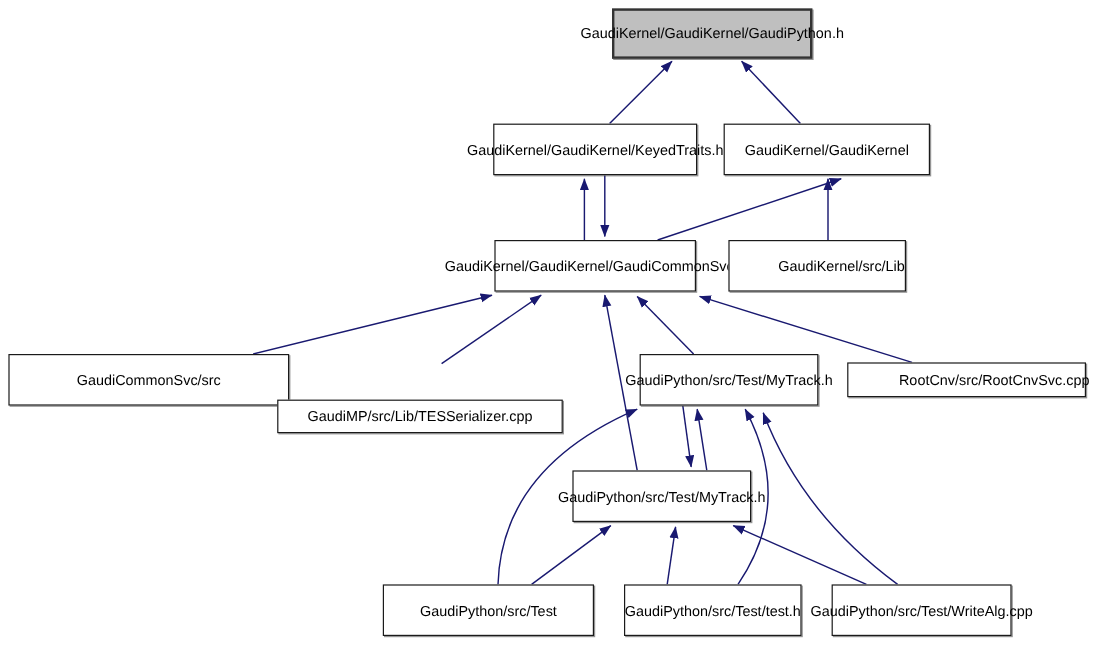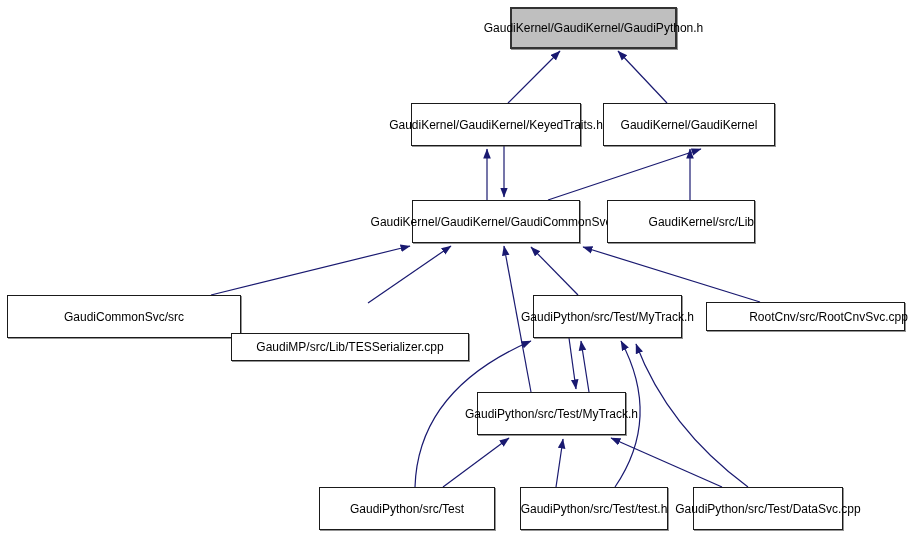--- a/index.html
+++ b/index.html
@@ -100,16 +100,16 @@
       </div>
       <div class="node" style="left: 319px; top: 487px; width: 176px; height: 43px;">
         <span>GaudiPython/src/Test</span>
       </div>
       <div class="node" style="left: 520px; top: 487px; width: 148px; height: 43px;">
         <span>GaudiPython/src/Test</span>
         <span>/test.h</span>
       </div>
       <div class="node" style="left: 693px; top: 487px; width: 150px; height: 43px;">
         <span>GaudiPython/src/Test</span>
-        <span>/DataSvc.cpp</span>
+        <span>/WriteAlg.cpp</span>
       </div>
     </div>
 </div>
 
 </body></html>

